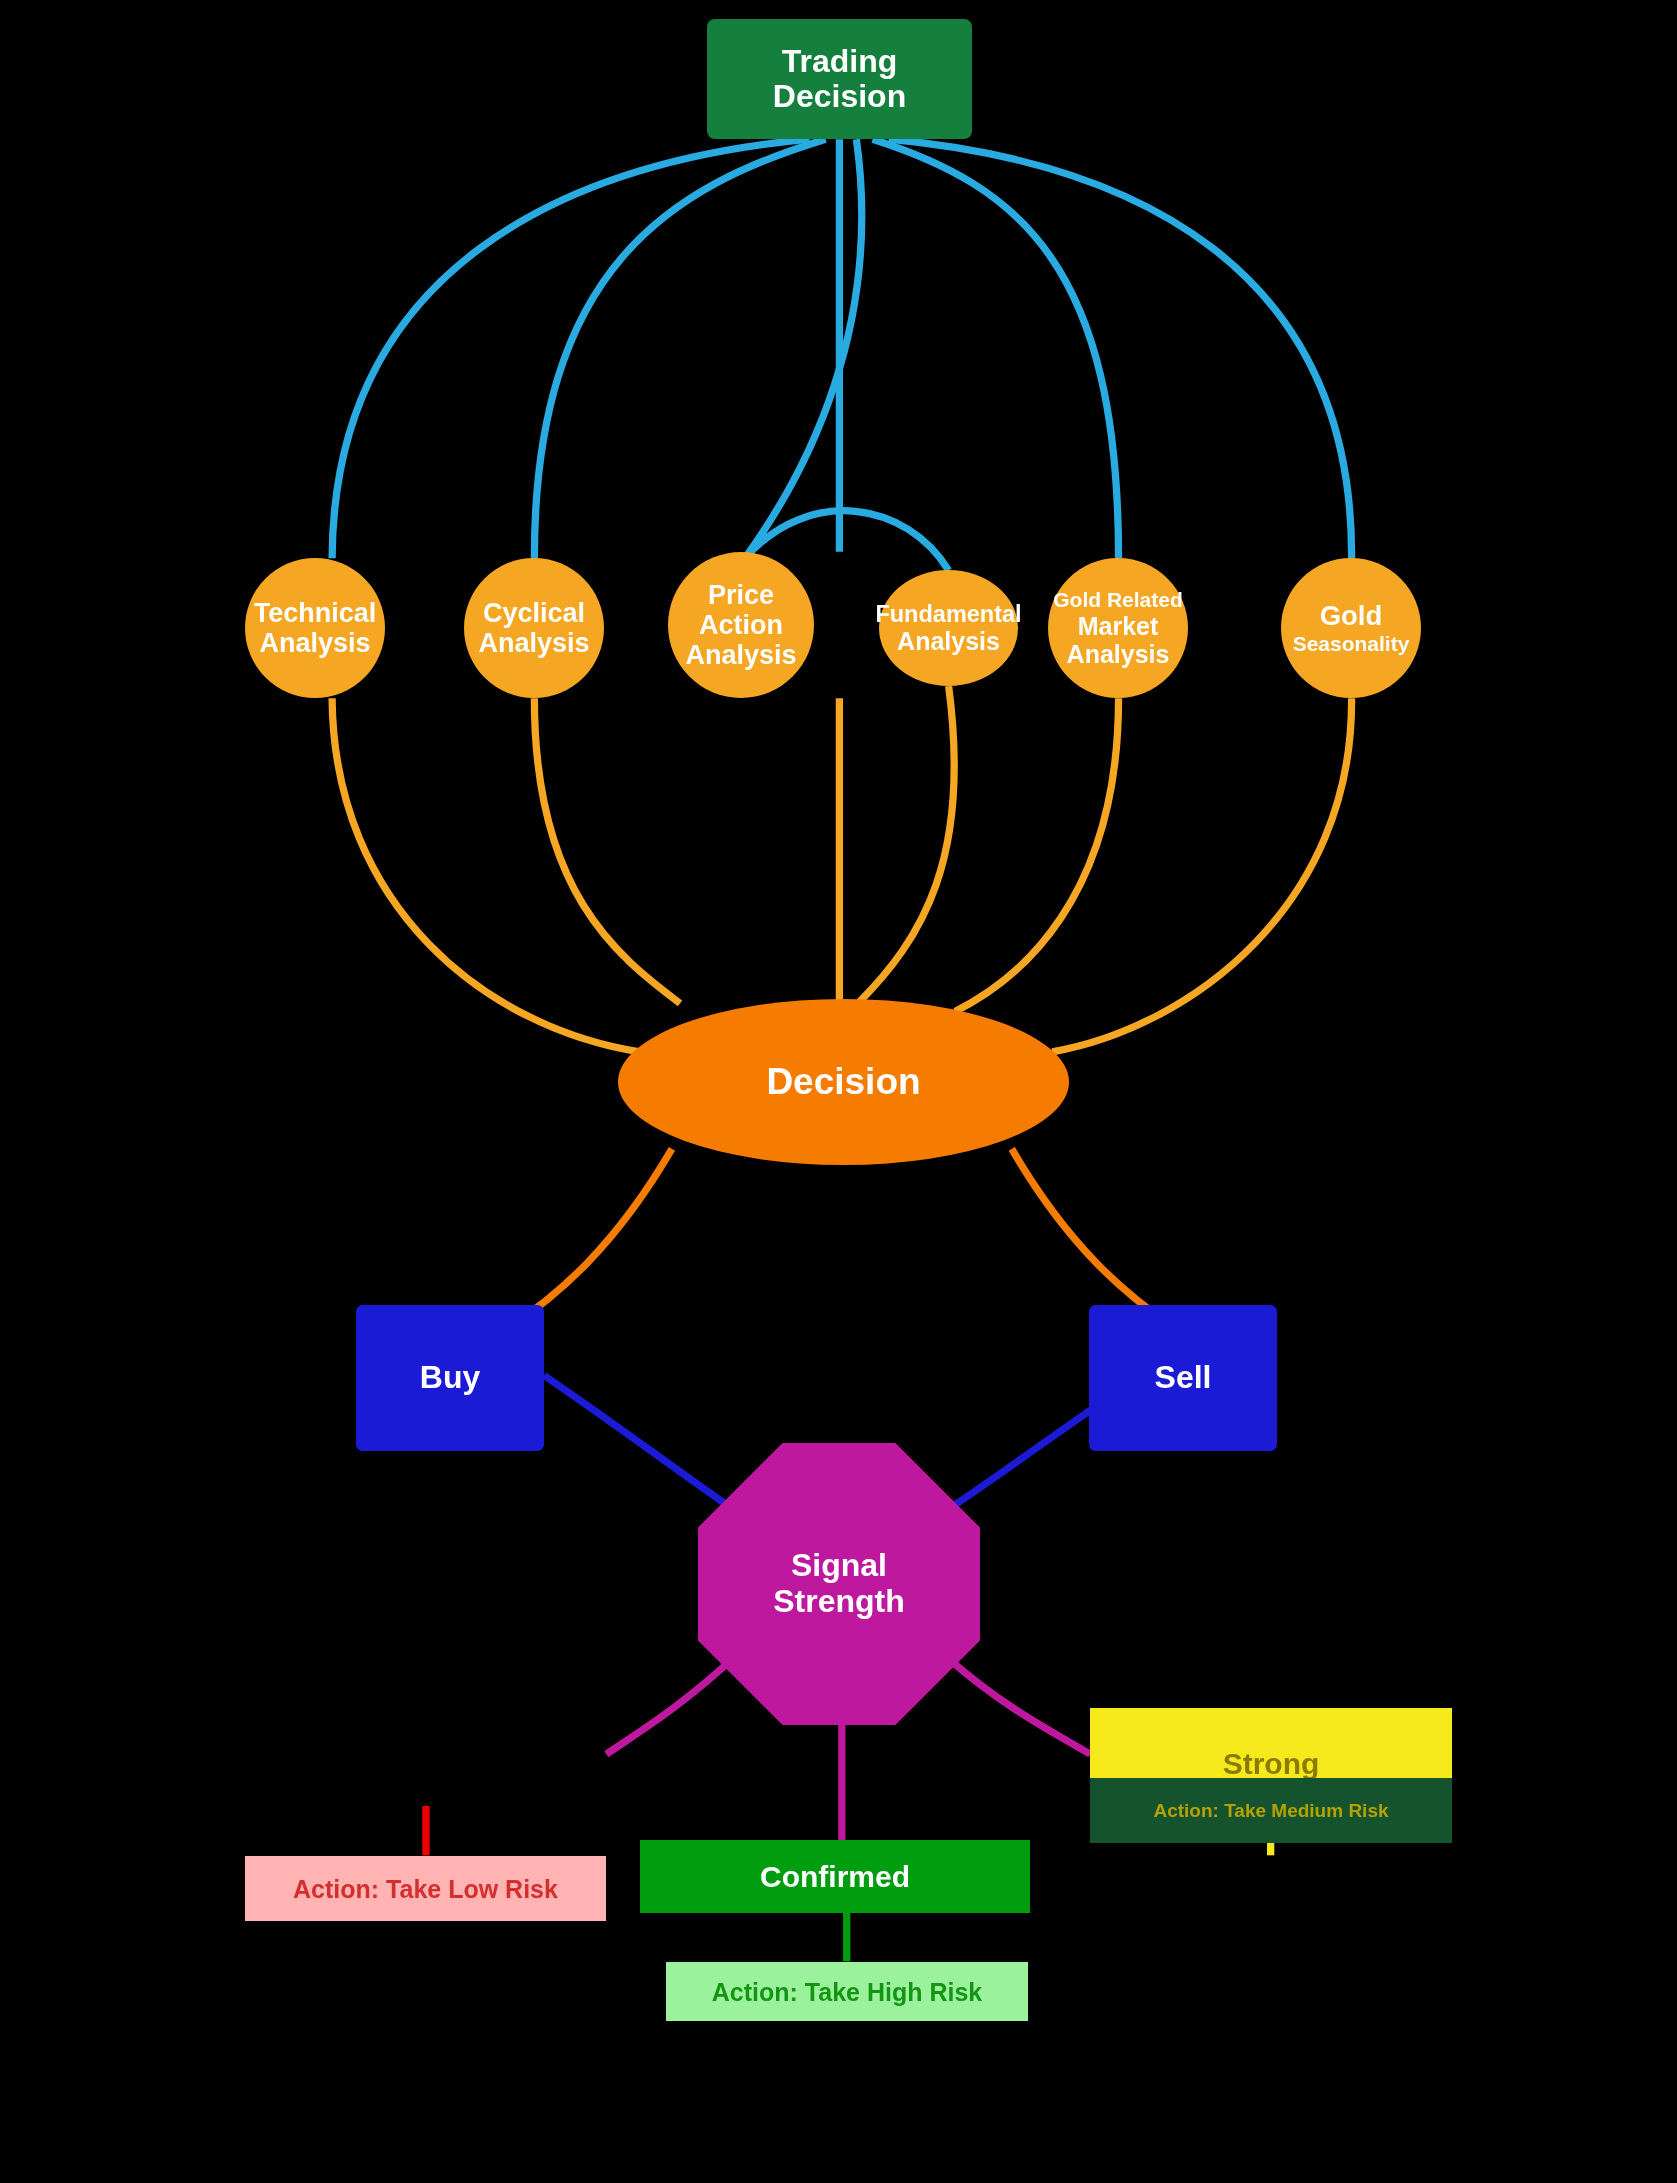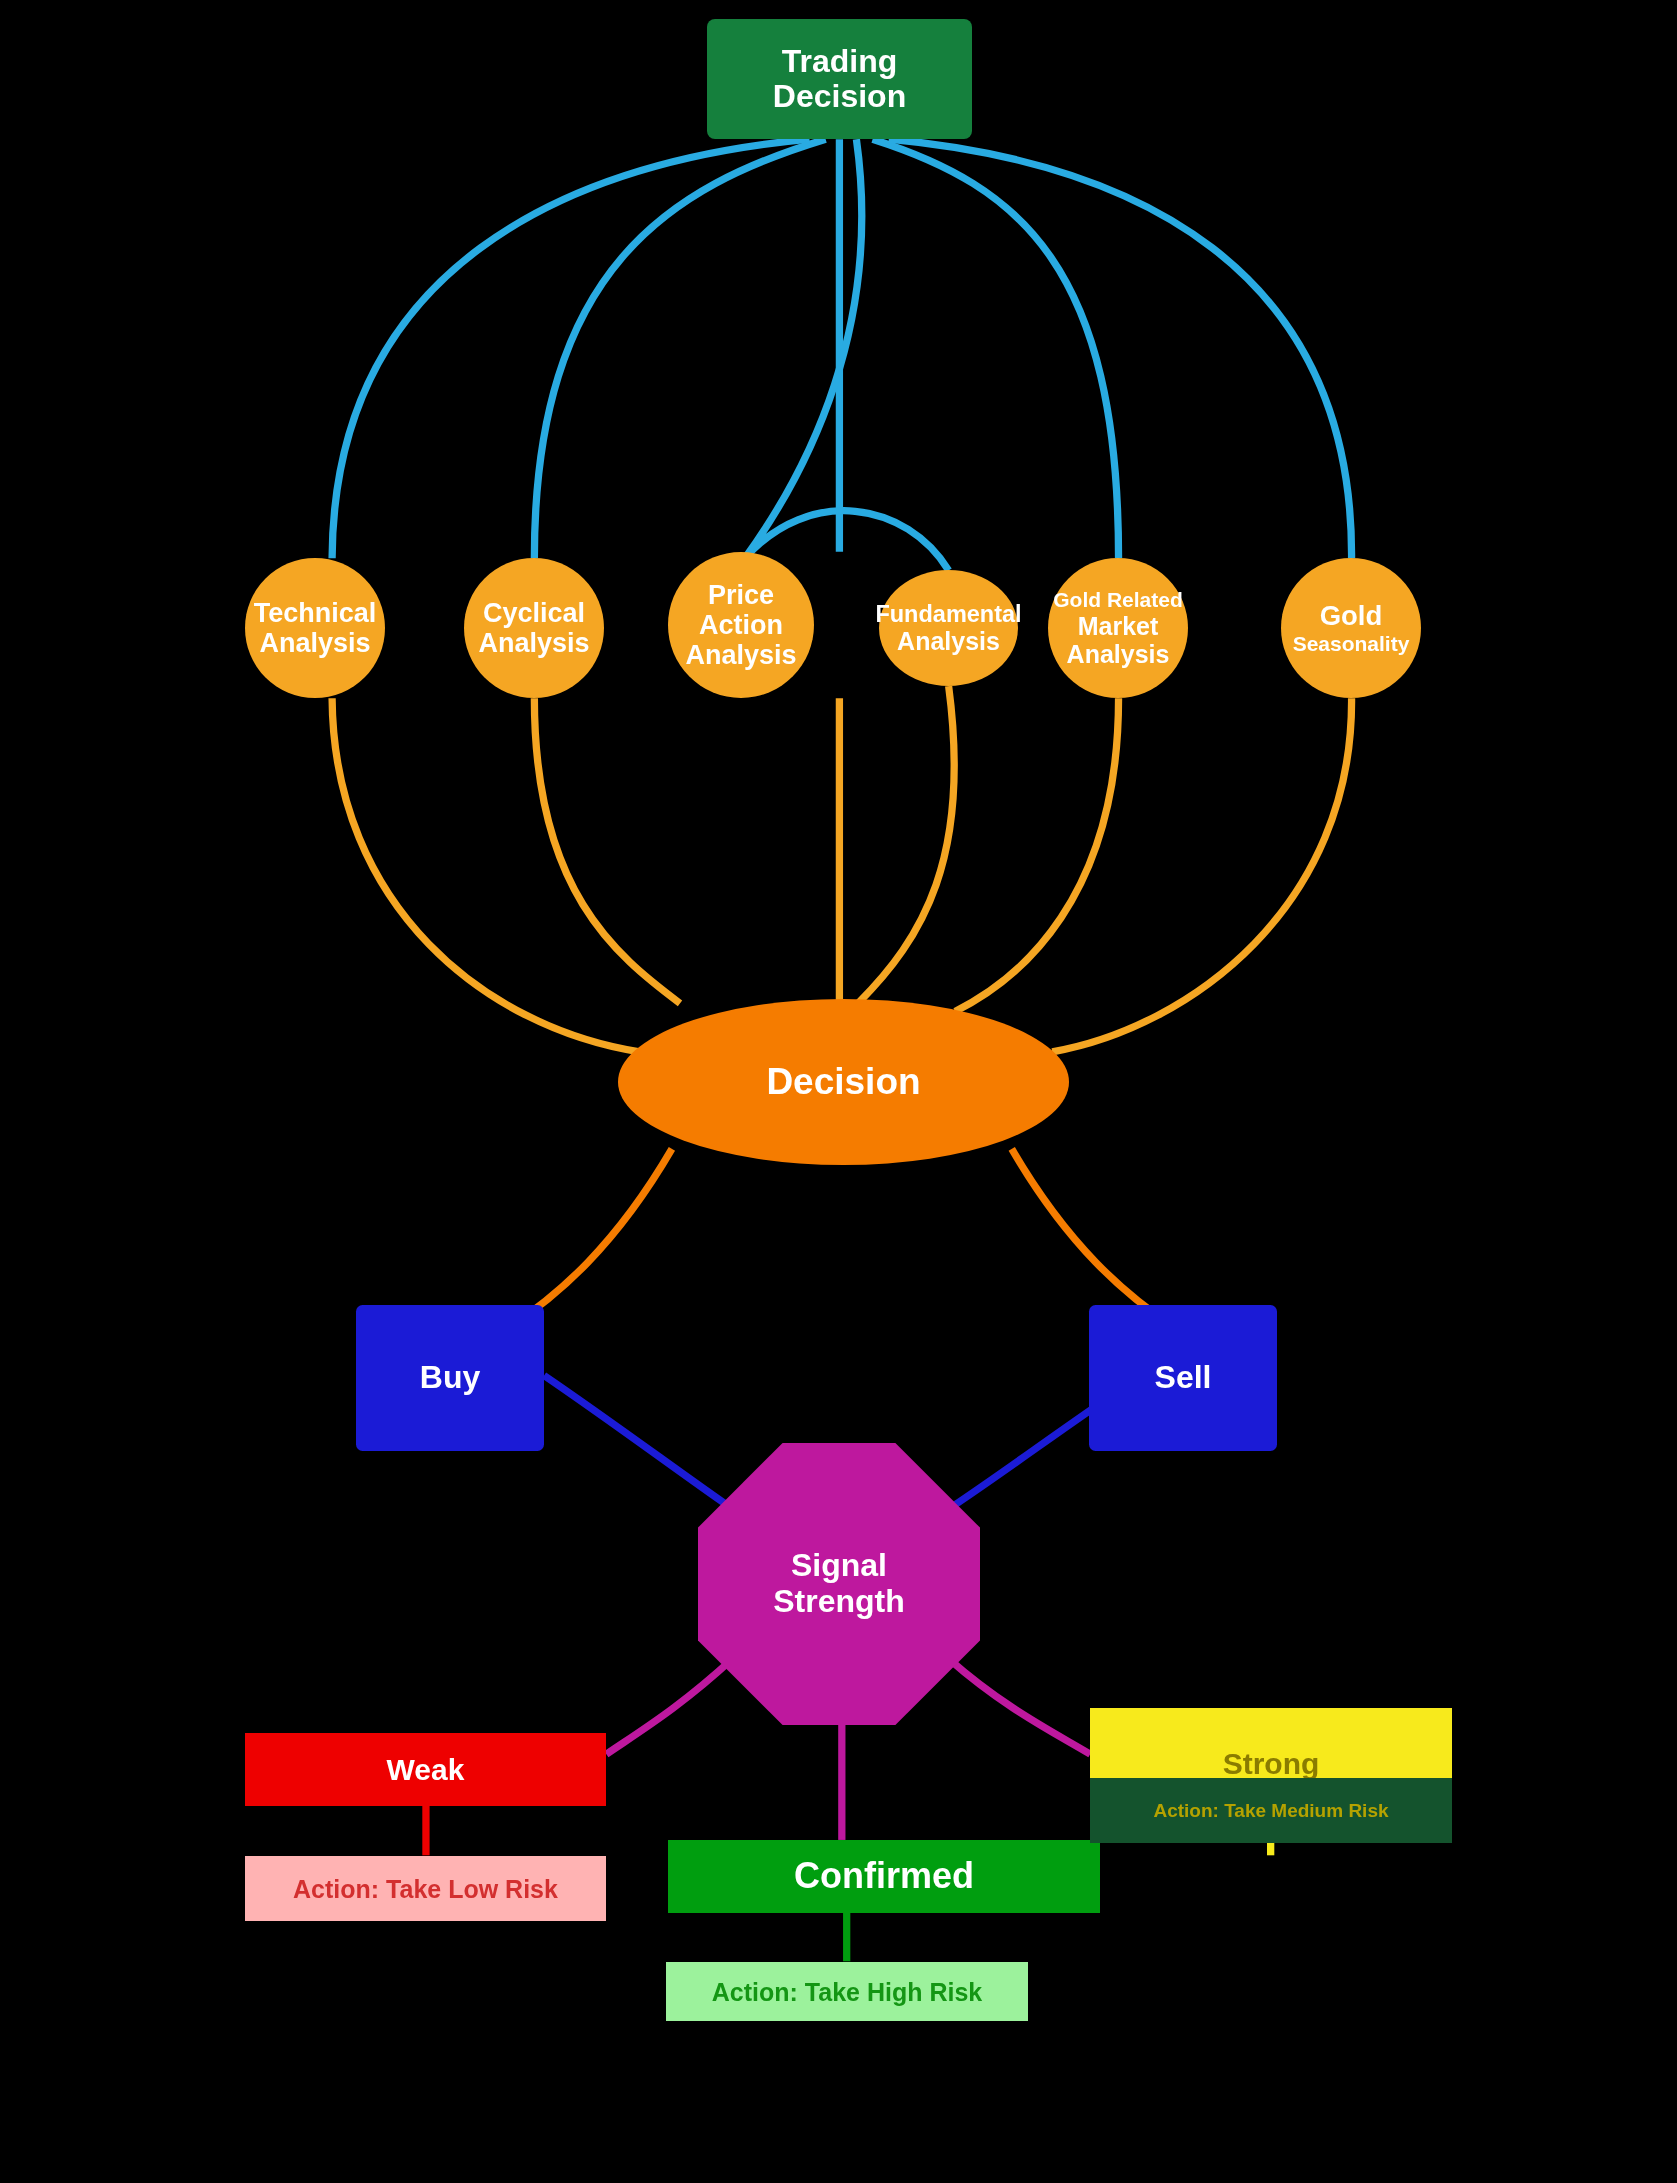--- a/index.html
+++ b/index.html
@@ -86,22 +86,22 @@
     font-size: 32px;
     clip-path: polygon(30% 0%, 70% 0%, 100% 30%, 100% 70%, 70% 100%, 30% 100%, 0% 70%, 0% 30%);
   }
 
   
   #n-weak {
     left: 245px; top: 1733px; width: 361px; height: 73px;
     background: #EE0000; font-size: 30px;
   }
   #n-confirmed {
-    left: 668px; top: 1840px; width: 432px; height: 73px;
-    background: #009E0F; font-size: 36px;
+    left: 640px; top: 1840px; width: 390px; height: 73px;
+    background: #009E0F; font-size: 30px;
   }
   #n-strong {
     left: 1090px; top: 1708px; width: 362px; height: 73px;
     background: #F7EA1C; color: #8a7c00; font-size: 30px; align-items: flex-end;
   }
 
   
   #n-act-low {
     left: 245px; top: 1856px; width: 361px; height: 65px;
     background: #FFB3B3; color: #D32F2F; font-size: 25px; font-weight: bold;
@@ -224,23 +224,20 @@
     <span>Sell</span>
   </div>
 
   <div class="node" id="n-signal">
     <div>
       <span>Signal</span>
       <span>Strength</span>
     </div>
   </div>
 
-  <div class="node" id="n-weak">
-    <span>Weak</span>
-  </div>
   <div class="node" id="n-act-low">
     <span>Action: Take Low Risk</span>
   </div>
 
   <div class="node" id="n-confirmed">
     <span>Confirmed</span>
   </div>
   <div class="node" id="n-act-high">
     <span>Action: Take High Risk</span>
   </div>

